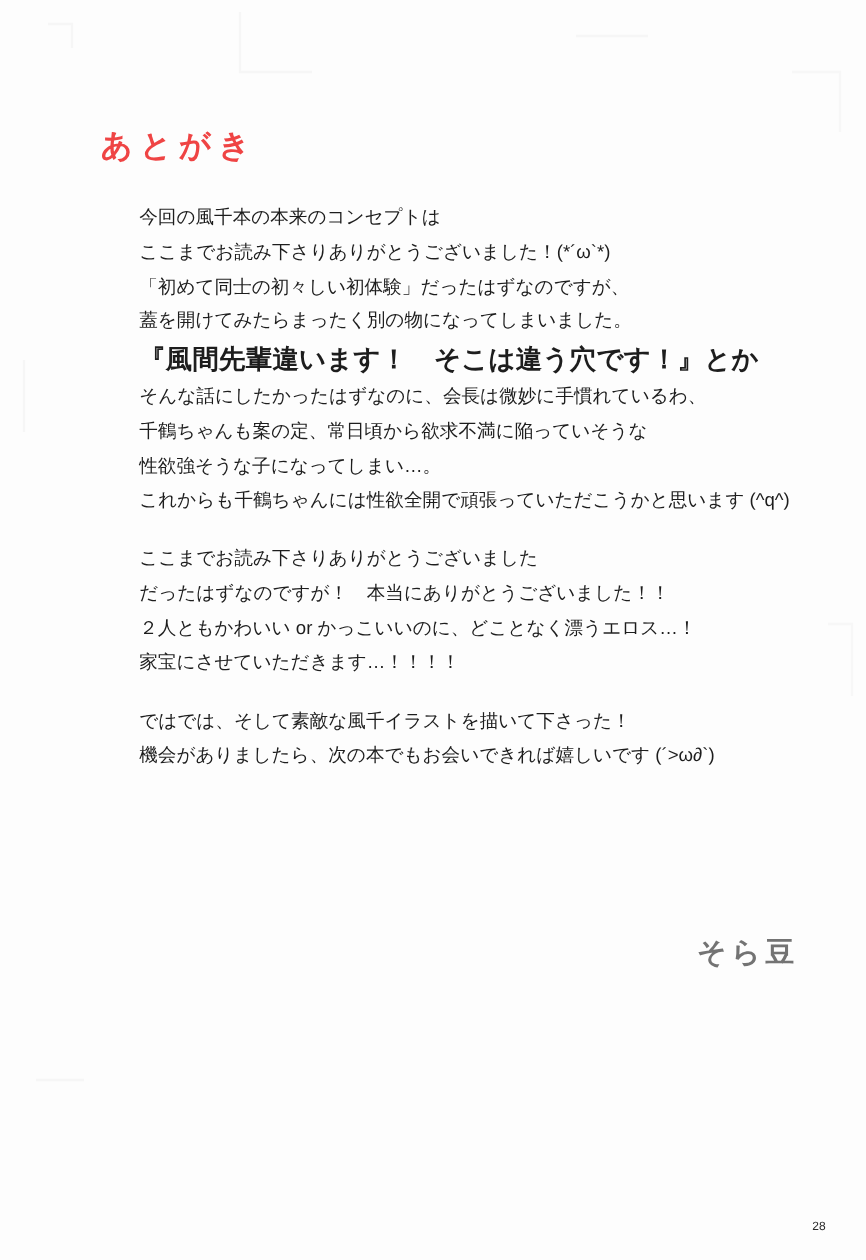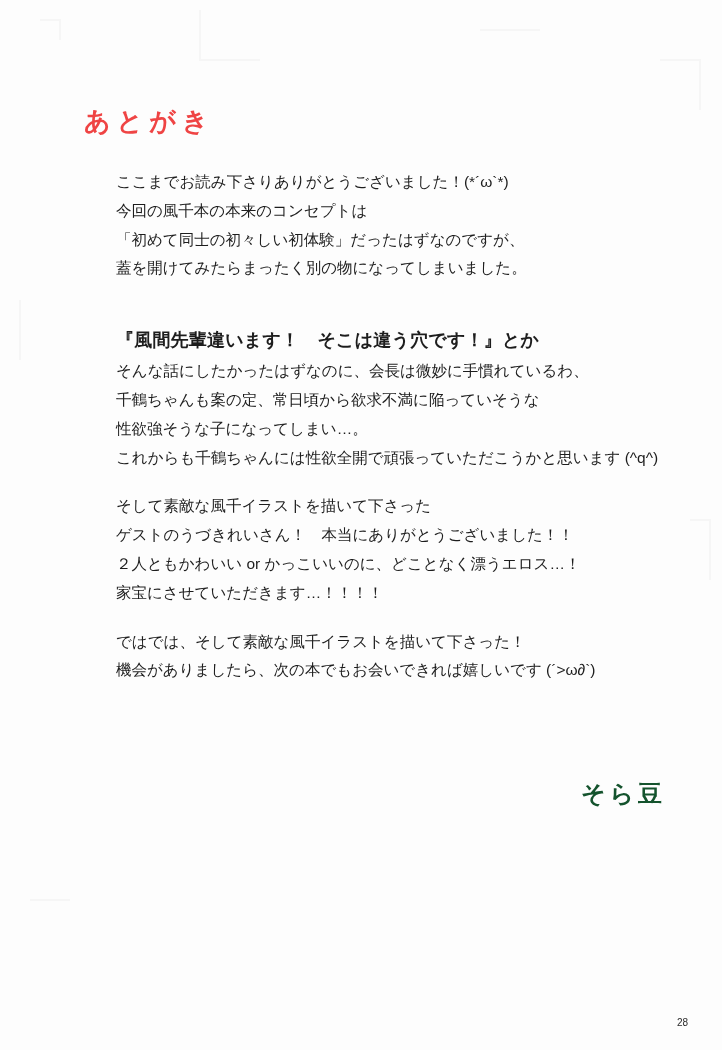--- a/index.html
+++ b/index.html
@@ -48,39 +48,38 @@
   }
 
   .line {
     font-size: 15.5px;
     line-height: 28.8px;
     color: #1d1d1d;
     white-space: pre;
   }
 
   .line.em {
-    font-size: 18px;
+    font-size: 22px;
     font-weight: bold;
     line-height: 34px;
     letter-spacing: 0.2px;
-    margin-top: 40px;
   }
 
   .gap {
     height: 20px;
   }
 
   .signature {
     position: absolute;
     right: 56px;
     top: 778px;
     font-size: 24px;
     font-weight: bold;
     letter-spacing: 4px;
-    color: #14532d;
+    color: #737373;
   }
 
   .page-number {
     position: absolute;
     right: 34px;
     bottom: 22px;
     font-size: 10px;
     color: #2a2a2a;
   }
 </style>
@@ -97,36 +96,36 @@
     <path d="M20 300 L20 360" stroke="#888" fill="none" stroke-width="2"></path>
     <path d="M690 520 L710 520 L710 580" stroke="#888" fill="none" stroke-width="2"></path>
     <path d="M30 900 L70 900" stroke="#888" fill="none" stroke-width="2"></path>
   </svg>
 
   <div class="afterword-title">あとがき</div>
 
   <div class="body-block">
 
     <div>
+      <div class="line">今回の風千本の本来のコンセプトは</div>
       <div class="line">ここまでお読み下さりありがとうございました！(*´ω`*)</div>
-      <div class="line">今回の風千本の本来のコンセプトは</div>
       <div class="line">「初めて同士の初々しい初体験」だったはずなのですが、</div>
       <div class="line">蓋を開けてみたらまったく別の物になってしまいました。</div>
       <div class="line em">『風間先輩違います！　そこは違う穴です！』とか</div>
       <div class="line">そんな話にしたかったはずなのに、会長は微妙に手慣れているわ、</div>
       <div class="line">千鶴ちゃんも案の定、常日頃から欲求不満に陥っていそうな</div>
       <div class="line">性欲強そうな子になってしまい…。</div>
       <div class="line">これからも千鶴ちゃんには性欲全開で頑張っていただこうかと思います (^q^)</div>
     </div>
 
     <div class="gap"></div>
 
     <div>
-      <div class="line">そして素敵な風千イラストを描いて下さった</div>
-      <div class="line">ゲストのうづきれいさん！　本当にありがとうございました！！</div>
+      <div class="line">ここまでお読み下さりありがとうございました</div>
+      <div class="line">だったはずなのですが！　本当にありがとうございました！！</div>
       <div class="line">２人ともかわいい or かっこいいのに、どことなく漂うエロス…！</div>
       <div class="line">家宝にさせていただきます…！！！！</div>
     </div>
 
     <div class="gap"></div>
 
     <div>
       <div class="line">ではでは、そして素敵な風千イラストを描いて下さった！</div>
       <div class="line">機会がありましたら、次の本でもお会いできれば嬉しいです (´&gt;ω∂`)</div>
     </div>

